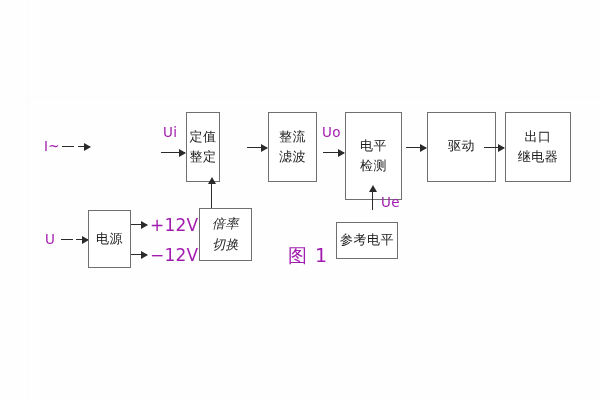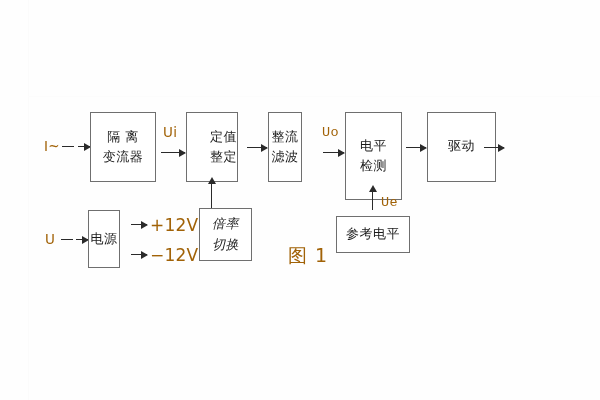--- a/index.html
+++ b/index.html
@@ -39,21 +39,21 @@
     color: #1b1b1b;
     font-size: 13px;
     line-height: 1.55;
     letter-spacing: 0.5px;
     white-space: nowrap;
   }
   .block .l1, .block .l2 { display: block; }
 
   .label {
     position: absolute;
-    color: #a16207;
+    color: #a21caf;
     font-size: 13px;
     white-space: nowrap;
     line-height: 1;
   }
   .label.sig { font-size: 13.5px; letter-spacing: 0.3px; }
   .label.volt { font-size: 17px; letter-spacing: 0.2px; }
   .label.cap { font-size: 19px; letter-spacing: 1px; }
 
   
   .arrow-h {
@@ -95,80 +95,80 @@
 
 <div id="canvas">
 
   <div id="panel-edge-v"></div>
   <div id="panel-edge-h"></div>
 
   <div class="label sig" style="left:44px; top:140px;">I~</div>
   <div class="lead" style="left:62px; top:146px; width:12px;"></div>
   <div class="arrow-h" style="left:78px; top:146px; width:12px;"></div>
 
-  <div class="block" style="left:90px; top:112px; width:66px; height:70px;">
-    <span class="l1">隔 离</span>
-    <span class="l2">变流器</span>
-  </div>
 
   <div class="label sig" style="left:163px; top:126px;">Ui</div>
   <div class="arrow-h" style="left:161px; top:152px; width:24px;"></div>
 
-  <div class="block" style="left:186px; top:112px; width:52px; height:70px;align-items:flex-end;">
+  <div class="block" style="left:186px; top:112px; width:34px; height:70px;">
     <span class="l1">定值</span>
     <span class="l2">整定</span>
   </div>
 
   <div class="arrow-h" style="left:247px; top:147px; width:20px;"></div>
 
-  <div class="block" style="left:268px; top:112px; width:34px; height:70px;">
+  <div class="block" style="left:268px; top:112px; width:49px; height:70px;">
     <span class="l1">整流</span>
     <span class="l2">滤波</span>
   </div>
 
-  <div class="label sig" style="left:322px; top:126px;font-family:Liberation Mono, monospace;">Uo</div>
+  <div class="label sig" style="left:322px; top:126px;">Uo</div>
   <div class="arrow-h" style="left:323px; top:152px; width:21px;"></div>
 
   <div class="block" style="left:345px; top:112px; width:57px; height:88px;">
     <span class="l1">电平</span>
     <span class="l2">检测</span>
   </div>
 
   <div class="arrow-h" style="left:406px; top:147px; width:20px;"></div>
 
   <div class="block" style="left:427px; top:112px; width:69px; height:70px;font-family:Liberation Mono, monospace;">
     <span class="l1">驱动</span>
   </div>
 
   <div class="arrow-h" style="left:484px; top:147px; width:20px;"></div>
 
+  <div class="block" style="left:505px; top:112px; width:66px; height:70px;">
+    <span class="l1">出口</span>
+    <span class="l2">继电器</span>
+  </div>
 
   <div class="label sig" style="left:45px; top:233px;">U</div>
   <div class="lead" style="left:61px; top:239px; width:12px;"></div>
   <div class="arrow-h" style="left:76px; top:239px; width:12px;"></div>
 
-  <div class="block" style="left:88px; top:210px; width:32px; height:58px;">
+  <div class="block" style="left:88px; top:210px; width:43px; height:58px;">
     <span class="l1">电源</span>
   </div>
 
   <div class="arrow-h" style="left:131px; top:224px; width:16px;"></div>
   <div class="label volt" style="left:150px; top:217px;">+12V</div>
 
   <div class="arrow-h" style="left:131px; top:254px; width:16px;"></div>
   <div class="label volt" style="left:150px; top:247px;text-align:center;">−12V</div>
 
   <div class="block" style="left:199px; top:208px; width:53px; height:53px;font-style:italic;">
     <span class="l1">倍率</span>
     <span class="l2">切换</span>
   </div>
 
   <div class="arrow-up" style="left:211px; top:184px; height:24px;"></div>
 
   <div class="arrow-up" style="left:372px; top:192px; height:18px;"></div>
-  <div class="label sig" style="left:381px; top:196px;font-family:Liberation Mono, monospace;">Ue</div>
+  <div class="label sig" style="left:381px; top:196px;">Ue</div>
 
-  <div class="block" style="left:336px; top:216px; width:74px; height:37px;">
+  <div class="block" style="left:336px; top:222px; width:62px; height:37px;">
     <span class="l1">参考电平</span>
   </div>
 
   <div class="label cap" style="left:288px; top:246px;">图 1</div>
 
 </div>
 
 </body></html>

